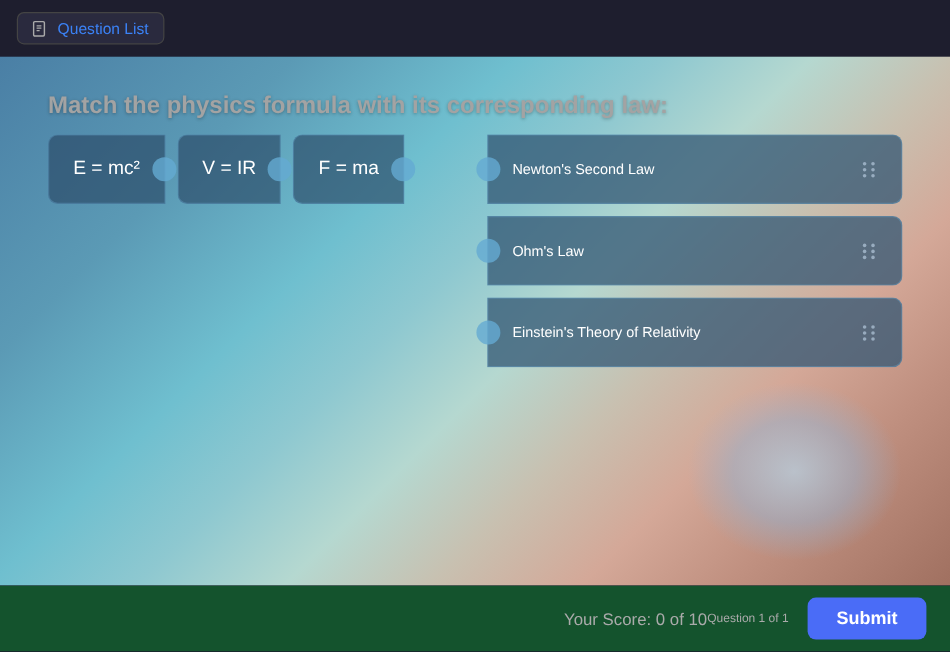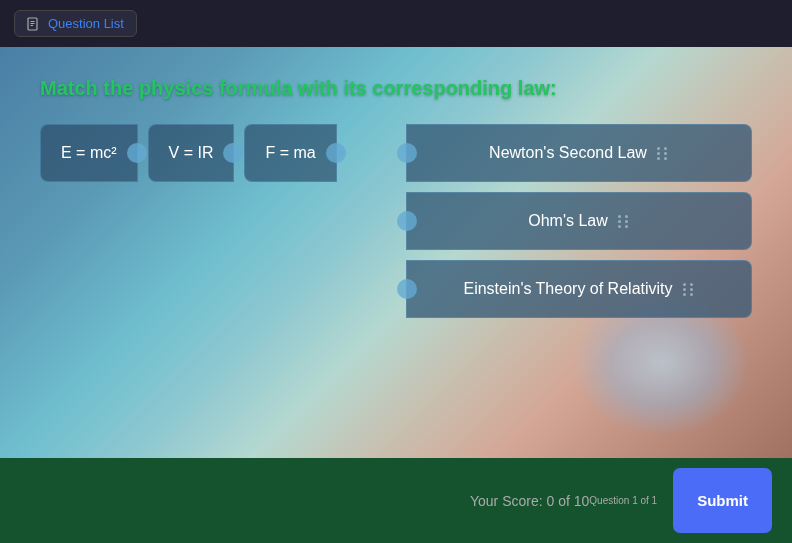--- a/index.html
+++ b/index.html
@@ -67,24 +67,24 @@
     }
 
     
     .question-container {
       position: relative;
       z-index: 2;
       padding: 30px 40px;
     }
 
     .question-title {
-      color: #22c55e;
+      color: #a3a3a3;
       font-size: 20px;
       font-weight: 700;
-      margin-bottom: 24px;
+      margin-bottom: 12px;
       text-shadow: 0 1px 3px rgba(0,0,0,0.3);
     }
 
     
     .matching-area {
       display: flex;
       gap: 0;
       align-items: flex-start;
     }
 
@@ -131,26 +131,26 @@
       z-index: 3;
     }
 
     
     .law-item {
       background: rgba(50, 85, 115, 0.75);
       border: 1px solid rgba(100, 160, 200, 0.4);
       border-radius: 0 8px 8px 0;
       color: #fff;
       padding: 16px 20px;
-      font-size: 16px;
+      font-size: 12px;
       font-weight: 400;
       position: relative;
       display: flex;
       align-items: center;
-      justify-content: center;
+      justify-content: space-between;
       cursor: pointer;
       min-height: 58px;
     }
 
     
     .law-item::before {
       content: '';
       position: absolute;
       left: -10px;
       top: 50%;
@@ -204,21 +204,21 @@
     .question-counter {
       color: #aaa;
       font-size: 10px;
     }
 
     .submit-btn {
       background: #4a6cf7;
       color: #fff;
       border: none;
       border-radius: 7px;
-      padding: 24px 24px;
+      padding: 9px 24px;
       font-size: 15px;
       font-weight: 600;
       cursor: pointer;
     }
 
     
     .connector-gap {
       width: 20px;
       position: relative;
     }

